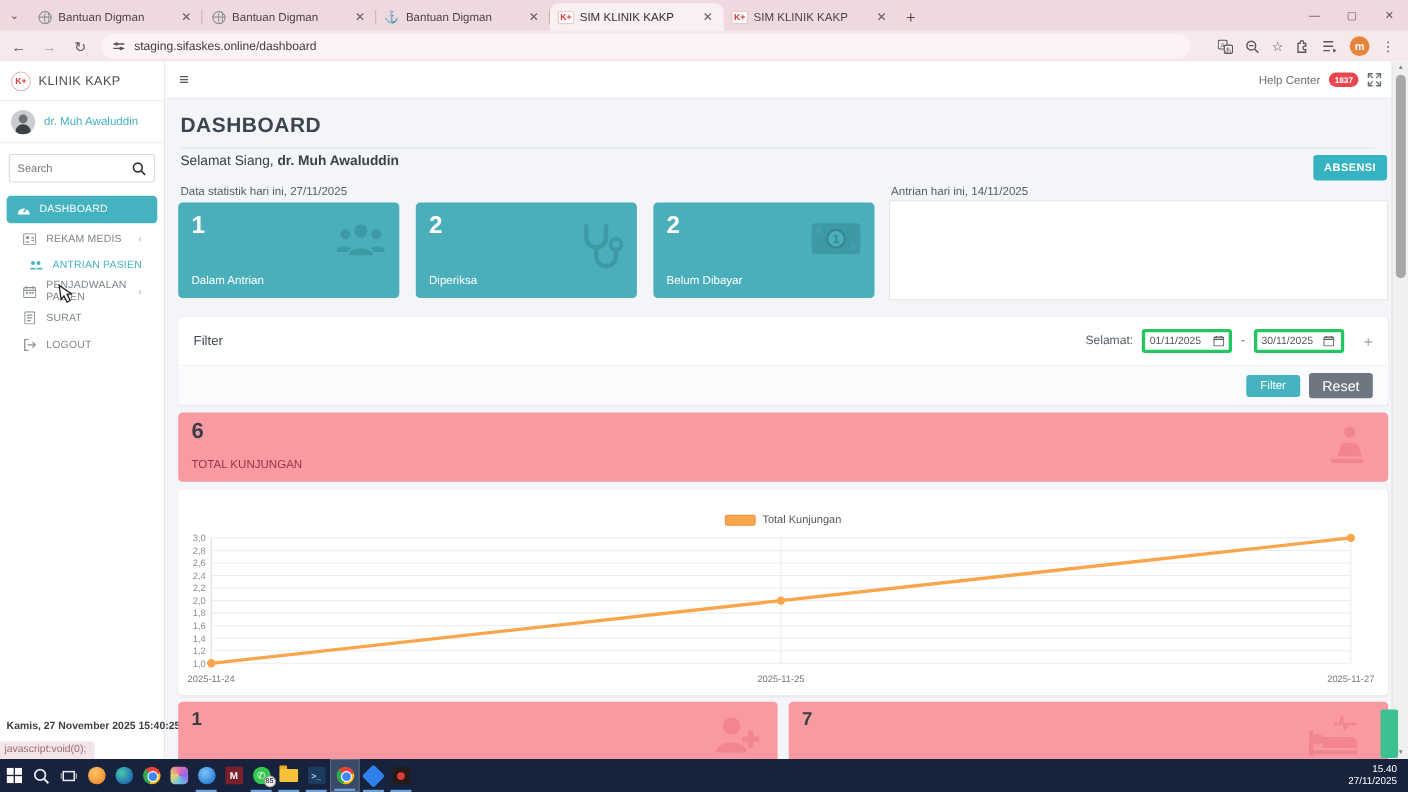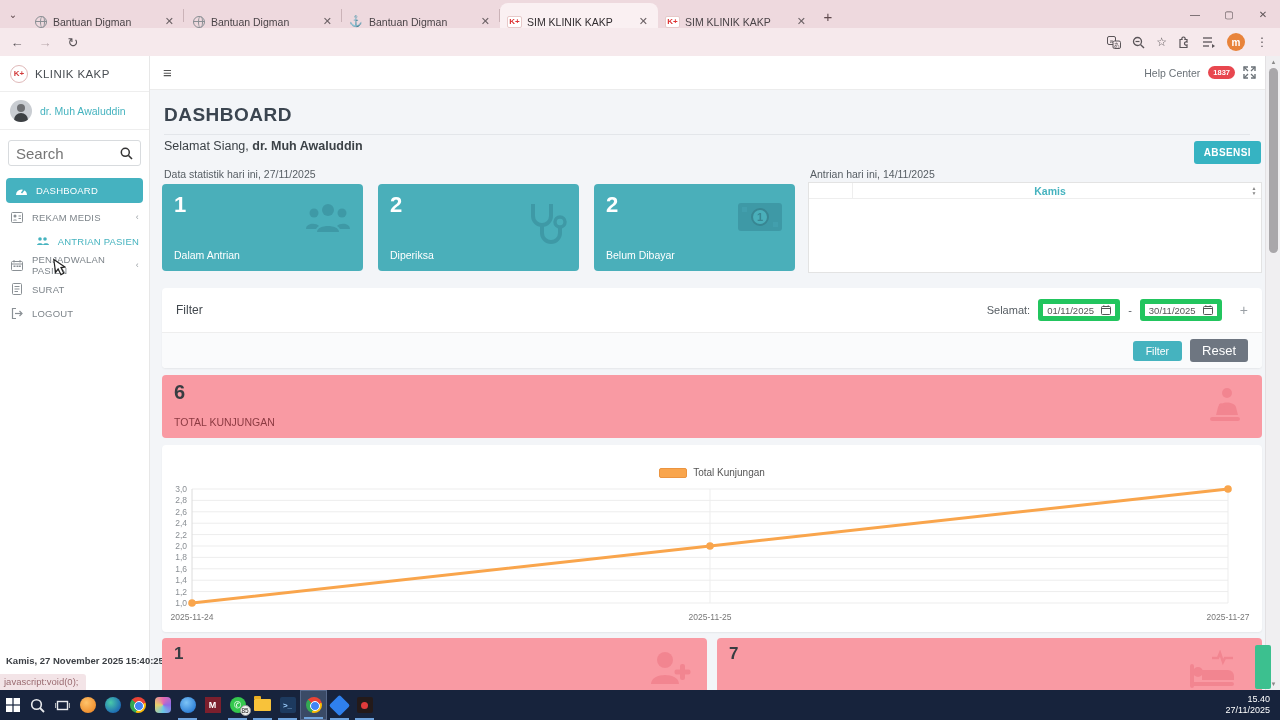--- a/index.html
+++ b/index.html
@@ -3,21 +3,21 @@
 <meta charset="utf-8">
 <style>
   html,body{margin:0;padding:0;background:#000;}
   *{box-sizing:border-box;}
   .screen{position:relative;width:1280px;height:720px;overflow:hidden;
           font-family:"Liberation Sans",sans-serif;background:#f3f5f8;}
 
   
   .tabbar{position:absolute;top:0;left:0;width:1280px;height:28px;background:#eed9de;display:flex;align-items:flex-end;}
   .tab-chevron{width:26px;height:28px;display:flex;align-items:center;justify-content:center;color:#5f4a4e;font-size:10px;}
-  .tab{width:158px;height:25px;display:flex;align-items:flex-end;gap:6px;padding:0 8px;border-radius:8px 8px 0 0;
+  .tab{width:158px;height:25px;display:flex;align-items:center;gap:6px;padding:0 8px;border-radius:8px 8px 0 0;
        font-size:10.5px;color:#4a4448;position:relative;}
   .tab .sep{position:absolute;right:0;top:6px;height:13px;width:1px;background:#cbb3b8;}
   .tab.active{background:#faf0f2;color:#322d30;}
   .tab .title{flex:1;white-space:nowrap;overflow:hidden;}
   .tab .close{color:#6a6064;font-size:11px;padding:0 2px;}
   .fav{width:13px;height:13px;flex:none;display:flex;align-items:center;justify-content:center;}
   .fav-globe{width:12px;height:12px;border:1.4px solid #8a8f94;border-radius:50%;position:relative;}
   .fav-globe:before{content:"";position:absolute;left:4px;top:-1px;bottom:-1px;width:3px;border-left:1px solid #8a8f94;border-right:1px solid #8a8f94;border-radius:50%;}
   .fav-globe:after{content:"";position:absolute;top:4.5px;left:-1px;right:-1px;border-top:1px solid #8a8f94;}
   .fav-blue{color:#6b8fd8;font-size:11px;font-weight:bold;}
@@ -44,24 +44,24 @@
   .brand{height:36px;display:flex;align-items:center;gap:7px;padding:0 10px;border-bottom:1px solid #eee;}
   .brand-logo{width:18px;height:18px;border-radius:50%;border:1.5px solid #e0b9b9;color:#d23b3b;font-size:8px;font-weight:bold;
               display:flex;align-items:center;justify-content:center;background:#fff;}
   .brand-name{font-size:11.5px;color:#4a4f54;letter-spacing:.4px;}
   .userrow{height:38px;display:flex;align-items:center;gap:8px;padding:0 10px;border-bottom:1px solid #eee;}
   .user-photo{width:22px;height:22px;border-radius:50%;background:#c9cdd2;position:relative;overflow:hidden;}
   .user-photo:before{content:"";position:absolute;left:7px;top:4px;width:8px;height:8px;border-radius:50%;background:#6d6f72;}
   .user-photo:after{content:"";position:absolute;left:4px;top:13px;width:14px;height:10px;border-radius:7px 7px 0 0;background:#3c4043;}
   .user-name{font-size:10.5px;color:#45b3bf;}
   .searchrow{margin:10px 8px 8px 8px;display:flex;border:1px solid #d8dbde;border-radius:3px;height:26px;}
-  .searchrow input{flex:1;border:0;outline:0;background:transparent;font-size:15px;padding:0 7px;color:#555;font-family:"Liberation Sans",sans-serif;width:90px;}
+  .searchrow input{flex:1;border:0;outline:0;background:transparent;font-size:10px;padding:0 7px;color:#555;font-family:"Liberation Sans",sans-serif;width:90px;}
   .search-btn{width:28px;display:flex;align-items:center;justify-content:center;}
   .menu{padding:2px 0;}
-  .mi{display:flex;align-items:center;gap:8px;height:24px;padding:0 10px;font-size:9.5px;color:#7d848a;letter-spacing:.2px;}
+  .mi{display:flex;align-items:center;gap:8px;height:24px;padding:0 20px;font-size:9.5px;color:#7d848a;letter-spacing:.2px;}
   .mi .mic{width:14px;text-align:center;flex:none;display:flex;justify-content:center;}
   .mi .chev{margin-left:auto;font-size:9px;color:#9aa0a5;}
   .mi.active{background:#45b2c0;color:#fff;border-radius:4px;margin:2px 6px;height:25px;padding:0 8px;}
   .mi.teal{color:#45b3bf;justify-content:flex-end;}
   .side-date{position:absolute;left:6px;bottom:24px;font-size:9.5px;font-weight:bold;color:#3c4045;white-space:nowrap;}
 
   .status-link{position:absolute;left:0;bottom:0;background:#f3e4e7;color:#9a6b71;font-size:9.5px;
                padding:2px 8px 3px 4px;border-radius:0 3px 0 0;}
 
   
@@ -103,21 +103,21 @@
   .q-thumb{width:7px;height:20px;background:#8a8a8a;border-radius:4px;margin:4px 0;}
   .q-scroll .dn{margin-top:auto;margin-bottom:2px;}
 
   
   .filter-card{position:absolute;left:12px;top:232px;width:1100px;height:80px;background:#fff;border-radius:4px;
                box-shadow:0 1px 2px rgba(0,0,0,.06);}
   .f-top{height:44px;display:flex;align-items:center;padding:0 14px;}
   .f-title{font-size:12px;color:#41474d;}
   .f-right{margin-left:auto;display:flex;align-items:center;gap:8px;}
   .f-label{font-size:11px;color:#565d63;}
-  .date-box{width:82px;height:22px;border:5px solid #22c55e;border-radius:3px;display:flex;align-items:center;padding:0 4px;gap:0;background:#fff;}
+  .date-box{width:82px;height:22px;border:3px solid #22c55e;border-radius:3px;display:flex;align-items:center;padding:0 4px;gap:0;background:#fff;}
   .date-box .dval{font-size:9.5px;color:#555;white-space:nowrap;overflow:hidden;flex:1;}
   .f-plus{color:#9aa0a5;font-size:14px;margin-left:10px;}
   .f-foot{height:36px;background:#fafbfc;border-top:1px solid #eee;border-radius:0 0 4px 4px;
           display:flex;align-items:center;justify-content:flex-end;gap:8px;padding:0 14px;}
   .btn-filter{background:#45b3bf;color:#fff;border:0;border-radius:3px;font-size:10.5px;padding:4px 13px;}
   .btn-reset{background:#6e7681;color:#fff;border:0;border-radius:3px;font-size:13px;padding:4px 12px;}
 
   
   .pink{background:#f99aa3;border-radius:4px;overflow:hidden;position:absolute;}
   .pink .val{position:absolute;left:12px;top:6px;font-weight:bold;color:#383d42;}
@@ -220,20 +220,29 @@
       <span>—</span>
       <span>▢</span>
       <span>✕</span>
     </div>
   </div>
 
   <div class="urlbar">
     <span class="nav-ic">←</span>
     <span class="nav-ic dim">→</span>
     <span class="nav-ic">↻</span>
+    <div class="url-pill">
+      <svg width="12" height="12" viewBox="0 0 12 12">
+        <line x1="1" y1="4" x2="11" y2="4" stroke="#5a5458" stroke-width="1.3"></line>
+          <circle cx="4" cy="4" r="1.6" fill="#5a5458"></circle>
+        <line x1="1" y1="8" x2="11" y2="8" stroke="#5a5458" stroke-width="1.3"></line>
+          <circle cx="8" cy="8" r="1.6" fill="#5a5458"></circle>
+      </svg>
+      <span class="url-text">staging.sifaskes.online/dashboard</span>
+    </div>
     <div class="bar-right">
       <svg width="14" height="13" viewBox="0 0 14 13">
         <rect x="0.5" y="0.5" width="8" height="8" rx="1.5" fill="none" stroke="#5a5458"></rect>
         <text x="4.5" y="7" font-size="6" fill="#5a5458" text-anchor="middle">a</text>
         <rect x="6" y="5" width="7.5" height="7.5" rx="1.5" fill="#f6e9ec" stroke="#5a5458"></rect>
         <text x="9.7" y="11" font-size="6" fill="#5a5458" text-anchor="middle">あ</text>
       </svg>
       <svg width="13" height="13" viewBox="0 0 13 13">
         <circle cx="5.5" cy="5.5" r="4" fill="none" stroke="#5a5458" stroke-width="1.3"></circle>
         <line x1="3.5" y1="5.5" x2="7.5" y2="5.5" stroke="#5a5458" stroke-width="1.2"></line>
@@ -405,28 +414,20 @@
               <rect x="1" y="1" width="44" height="28" rx="3" fill="#3d96a3"></rect>
               <circle cx="23" cy="15" r="8" fill="#4aafba" stroke="#357f8c" stroke-width="2"></circle>
               <text x="23" y="19" text-anchor="middle" font-size="11" font-weight="bold" fill="#357f8c">1</text>
               <rect x="5" y="5" width="5" height="5" fill="#419dab"></rect>
               <rect x="36" y="20" width="5" height="5" fill="#419dab"></rect>
             </svg>
         </span>
       </div>
 
       <div class="queue">
-        <div class="q-head">
-          <div class="corner"></div>
-          <div class="day">Kamis</div>
-          <div class="spin">
-              <span>▲</span>
-              <span>▼</span>
-            </div>
-        </div>
       </div>
 
       <div class="filter-card">
         <div class="f-top">
           <span class="f-title">Filter</span>
           <div class="f-right">
             <span class="f-label">Selamat:</span>
             <div class="date-box">
               <span class="dval">01/11/2025</span>
               <svg width="10" height="10" viewBox="0 0 10 10">

